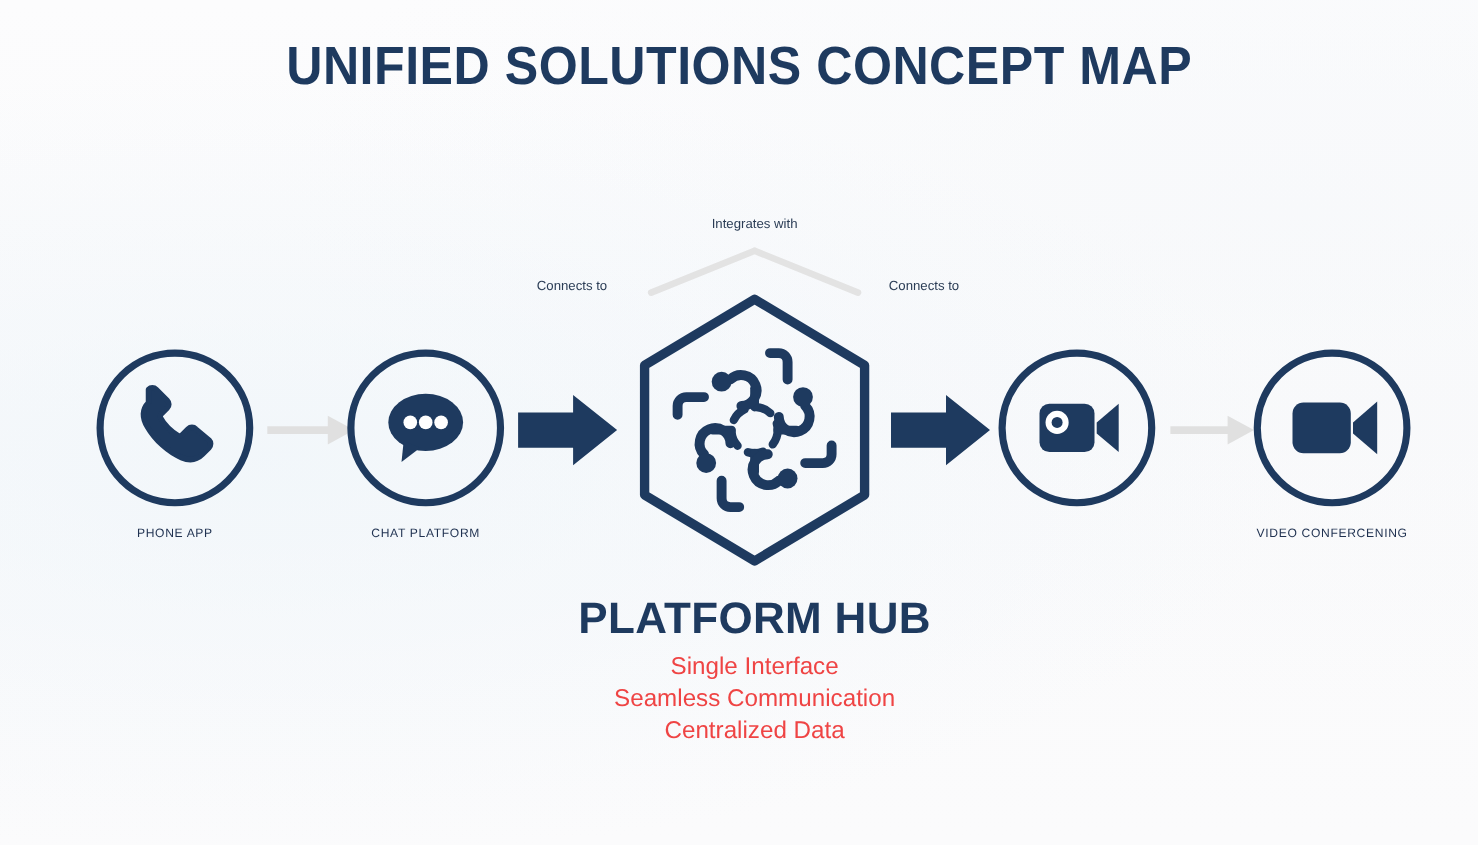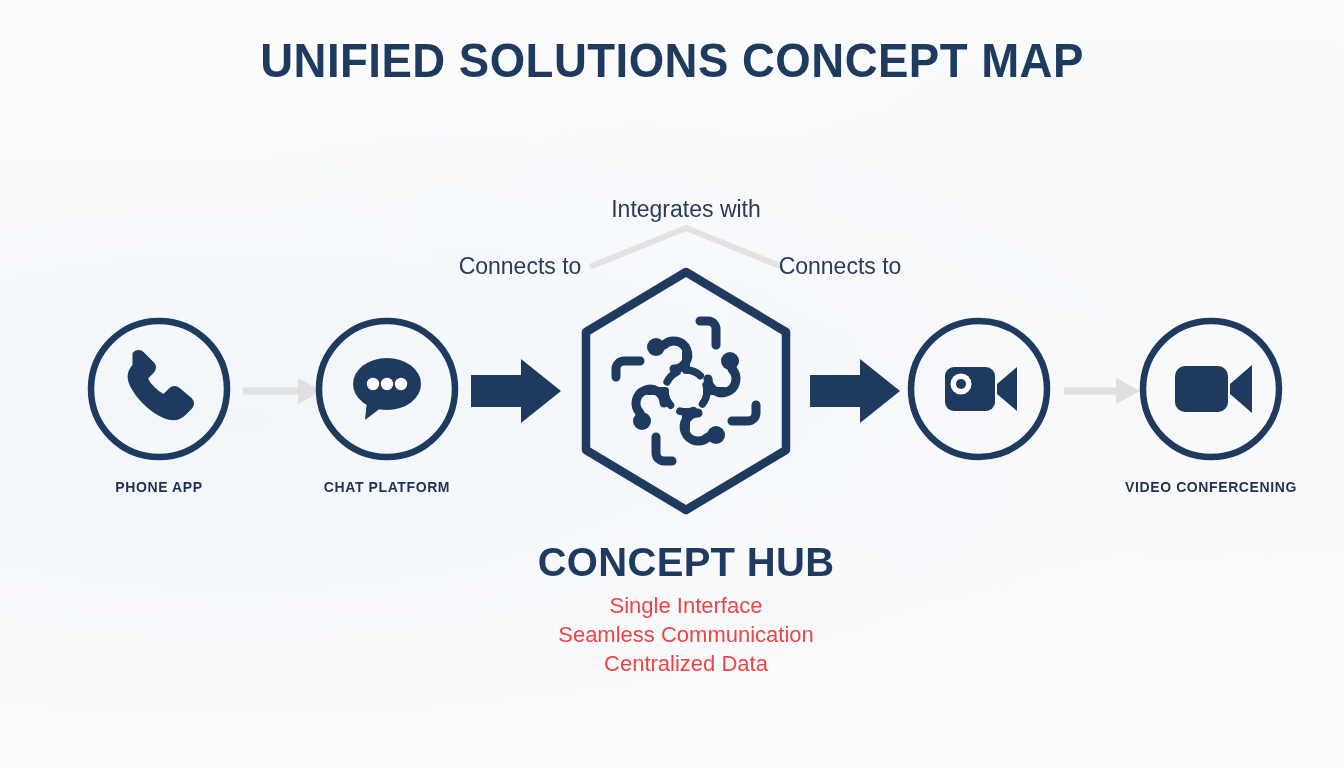--- a/index.html
+++ b/index.html
@@ -57,32 +57,32 @@
     left: 0;
     top: 0;
     width: 1344px;
     height: 768px;
   }
 
   
   .node-label {
     position: absolute;
     text-align: center;
-    font-size: 14px;
-    font-weight: bold;
+    font-size: 11px;
+    font-weight: normal;
     letter-spacing: 0.6px;
     color: #1f3150;
     white-space: nowrap;
     transform: translateX(-50%);
   }
 
   
   .edge-label {
     position: absolute;
-    font-size: 23px;
+    font-size: 12px;
     font-weight: normal;
     color: #2a3c55;
     white-space: nowrap;
     transform: translateX(-50%);
   }
 
   
   #hub-title {
     position: absolute;
     left: 686px;
@@ -228,18 +228,18 @@
   </svg>
 
   <div class="edge-label" style="left:520px; top:253px;">Connects to</div>
   <div class="edge-label" style="left:686px; top:196px;">Integrates with</div>
   <div class="edge-label" style="left:840px; top:253px;">Connects to</div>
 
   <div class="node-label" style="left:159px; top:479px;">PHONE APP</div>
   <div class="node-label" style="left:387px; top:479px;">CHAT PLATFORM</div>
   <div class="node-label" style="left:1211px; top:479px;text-align:center;">VIDEO CONFERCENING</div>
 
-  <div id="hub-title">CONCEPT HUB</div>
+  <div id="hub-title">PLATFORM HUB</div>
   <div class="hub-feature" style="top:593px;">Single Interface</div>
   <div class="hub-feature" style="top:651px;">Centralized Data</div>
   <div class="hub-feature" style="top:622px;">Seamless Communication</div>
 
 </div>
 
 </body></html>

